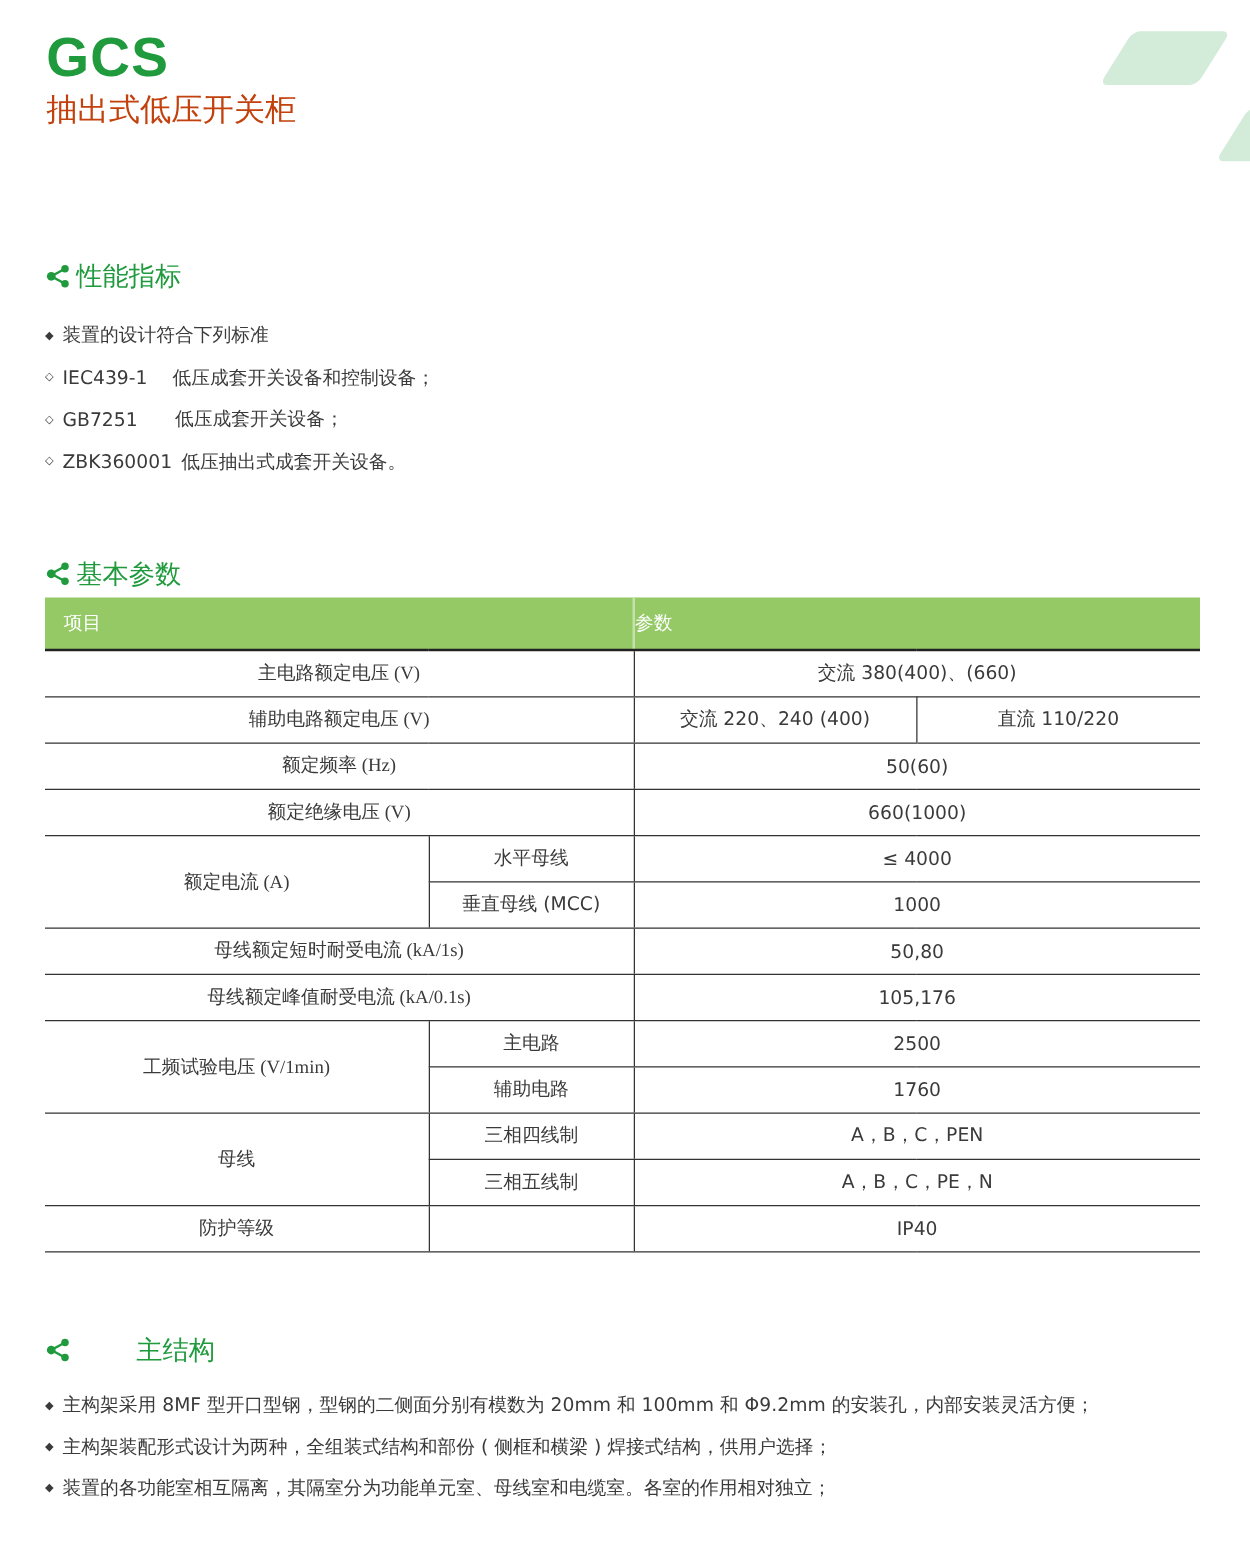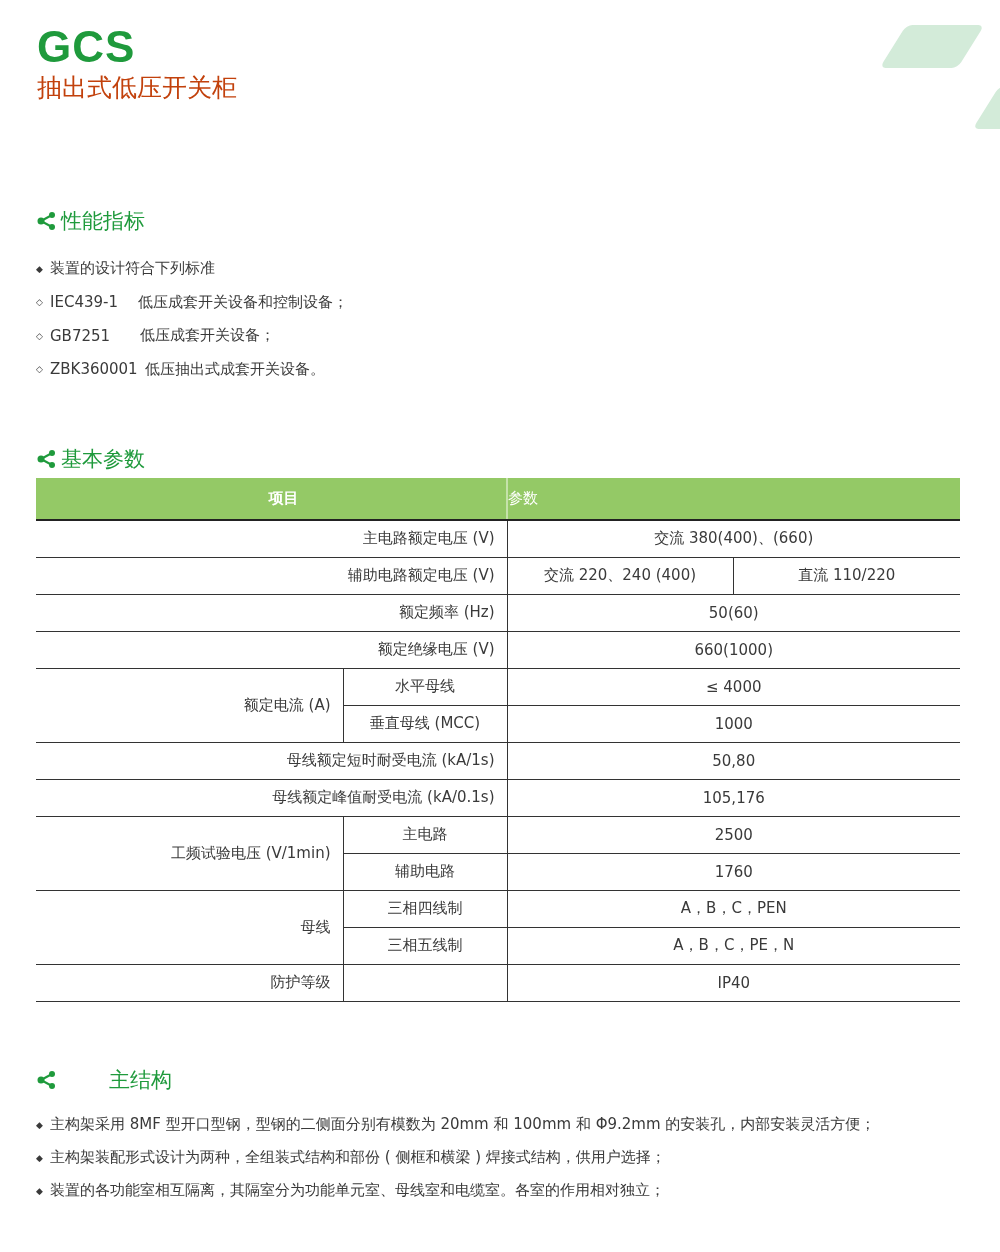--- a/index.html
+++ b/index.html
@@ -107,35 +107,34 @@
     }
     .param-table th {
       background: #94c966;
       color: #ffffff;
       font-weight: normal;
       height: 42px;
       font-size: 15px;
       border-bottom: 2px solid #222;
     }
     .param-table th.col-item {
-      text-align: center;
-      padding-left: 25px;
+      text-align: left;
+      padding-left: 15px;
       border-right: 2px solid #c5e2aa;
-      font-weight: bold;
     }
     .param-table th.col-param {
       text-align: left;
     }
     .param-table td {
       height: 37px;
       border-bottom: 1.5px solid #333;
       padding: 0 12px;
       white-space: nowrap;
     }
-    .param-table td.lbl { text-align: right; }
+    .param-table td.lbl { text-align: center; font-family: Liberation Serif, serif; }
     .param-table td.val {
       text-align: center;
       border-left: 1.5px solid #333;
     }
     .param-table td.sub {
       border-left: 1.5px solid #333;
       text-align: center;
     }
   </style>
 </head>

